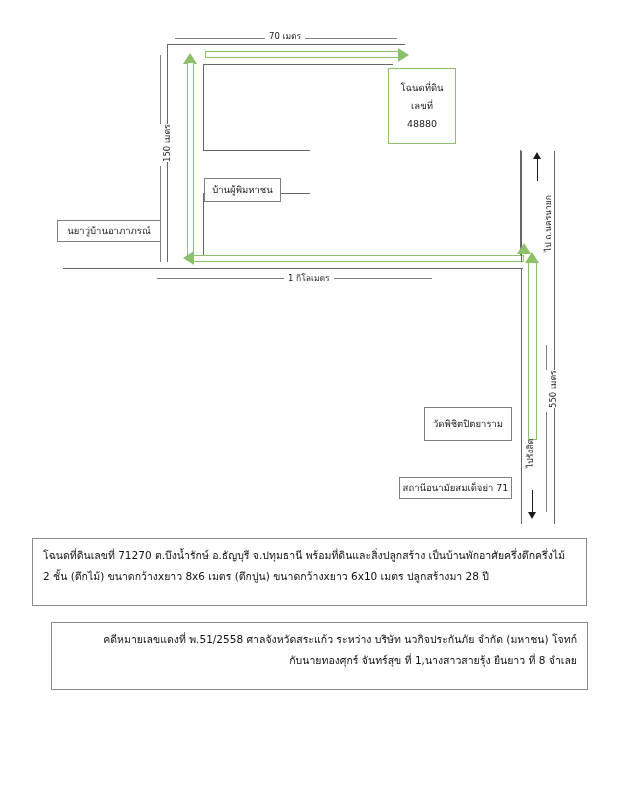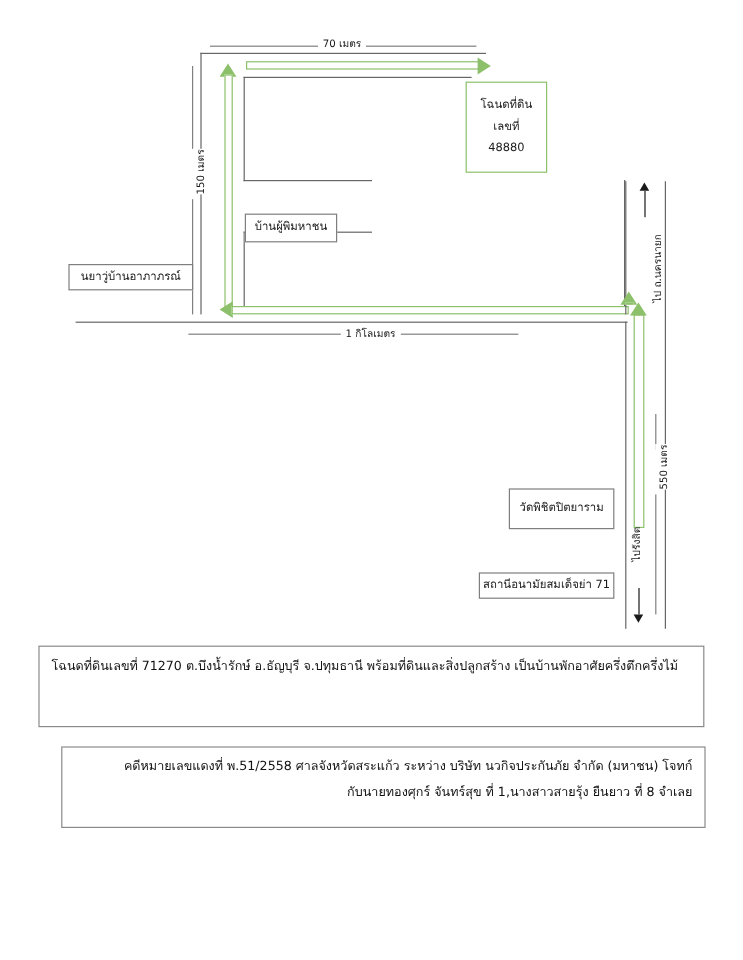--- a/index.html
+++ b/index.html
@@ -194,20 +194,21 @@
     </div>
 
     <div class="vlabel" style="left:523px; top:468px; transform: rotate(-90deg);">ไปรังสิต</div>
     <div class="blk-line" style="left:531.5px; top:490px; height:22px;"></div>
     <div class="blk-head blk-head-d" style="left:528px; top:512px;"></div>
 
   </div>
 
   <div class="caption" style="left:32px; top:538px; width:555px; height:68px;">
     <p>โฉนดที่ดินเลขที่ 71270 ต.บึงน้ำรักษ์ อ.ธัญบุรี จ.ปทุมธานี พร้อมที่ดินและสิ่งปลูกสร้าง เป็นบ้านพักอาศัยครึ่งตึกครึ่งไม้</p>
+    <p>2 ชั้น (ตึกไม้) ขนาดกว้างxยาว 8x6 เมตร (ตึกปูน) ขนาดกว้างxยาว 6x10 เมตร ปลูกสร้างมา 28 ปี</p>
   </div>
 
   <div class="caption" style="left:51px; top:622px; width:537px; height:68px;text-align:right;">
     <p>คดีหมายเลขแดงที่ พ.51/2558 ศาลจังหวัดสระแก้ว ระหว่าง บริษัท นวกิจประกันภัย จำกัด (มหาชน) โจทก์</p>
     <p>กับนายทองศุกร์ จันทร์สุข ที่ 1,นางสาวสายรุ้ง ยืนยาว ที่ 8 จำเลย</p>
   </div>
 
 </div>
 
 </body></html>

